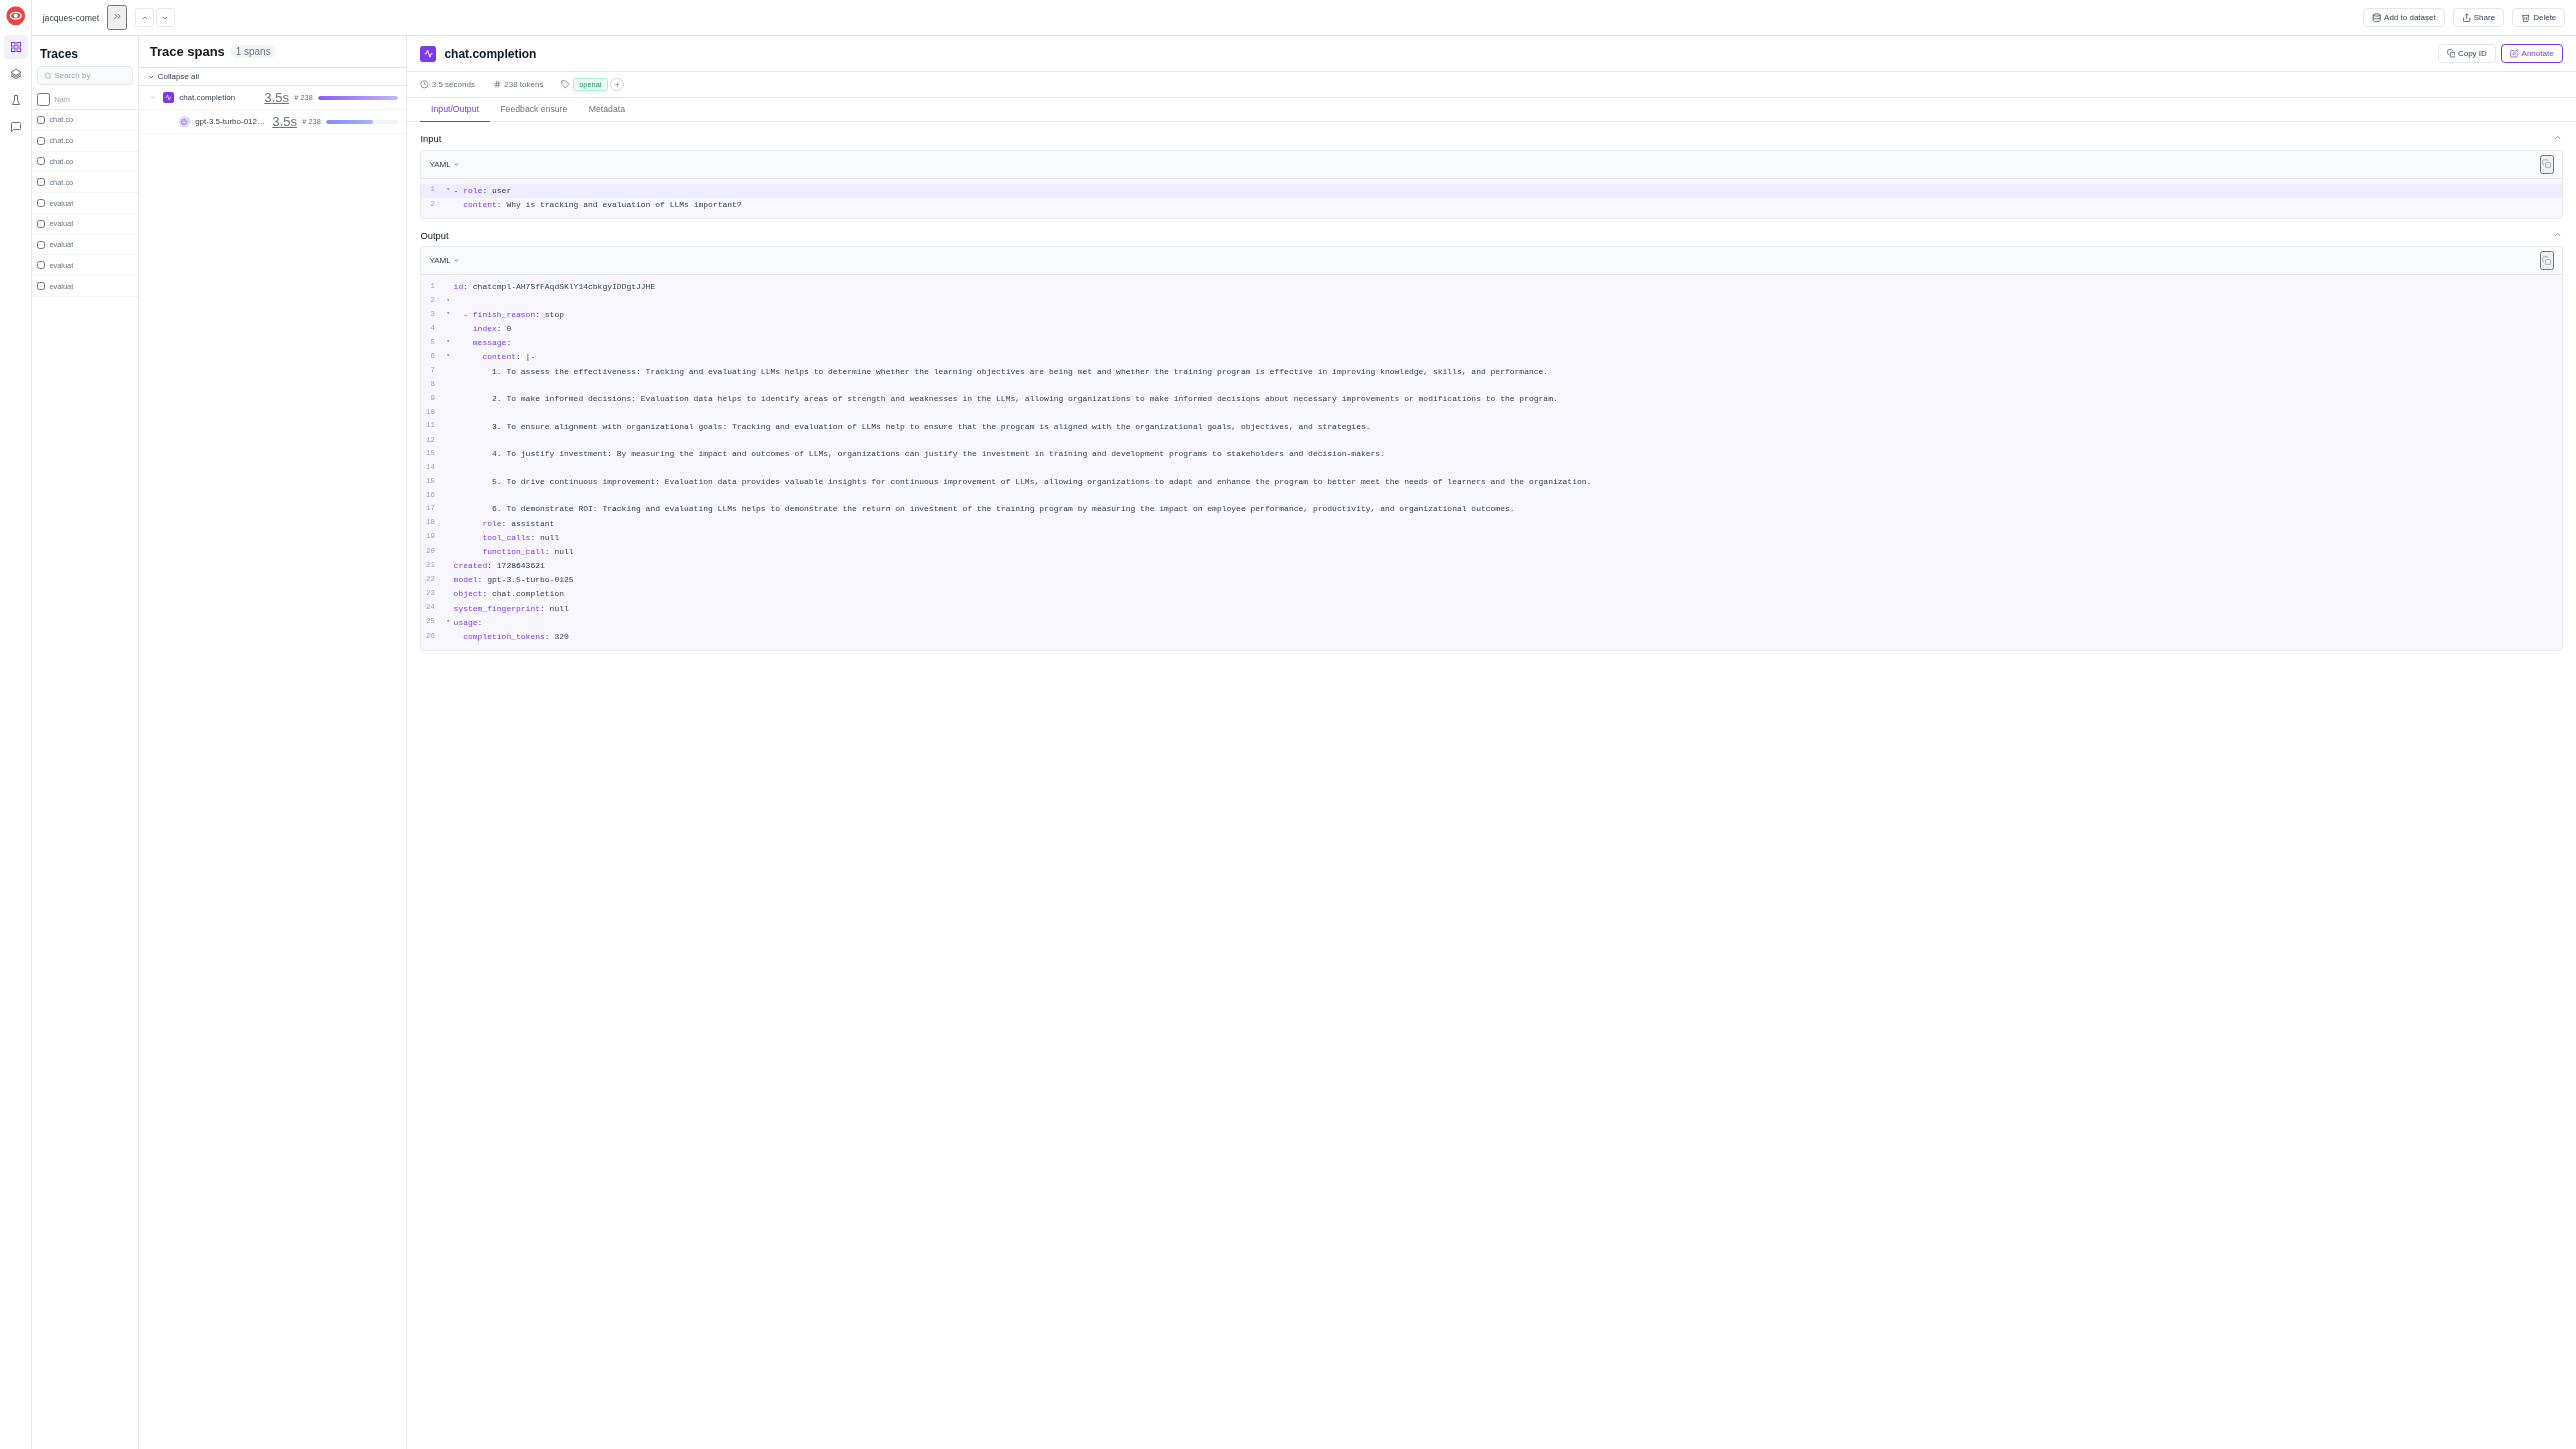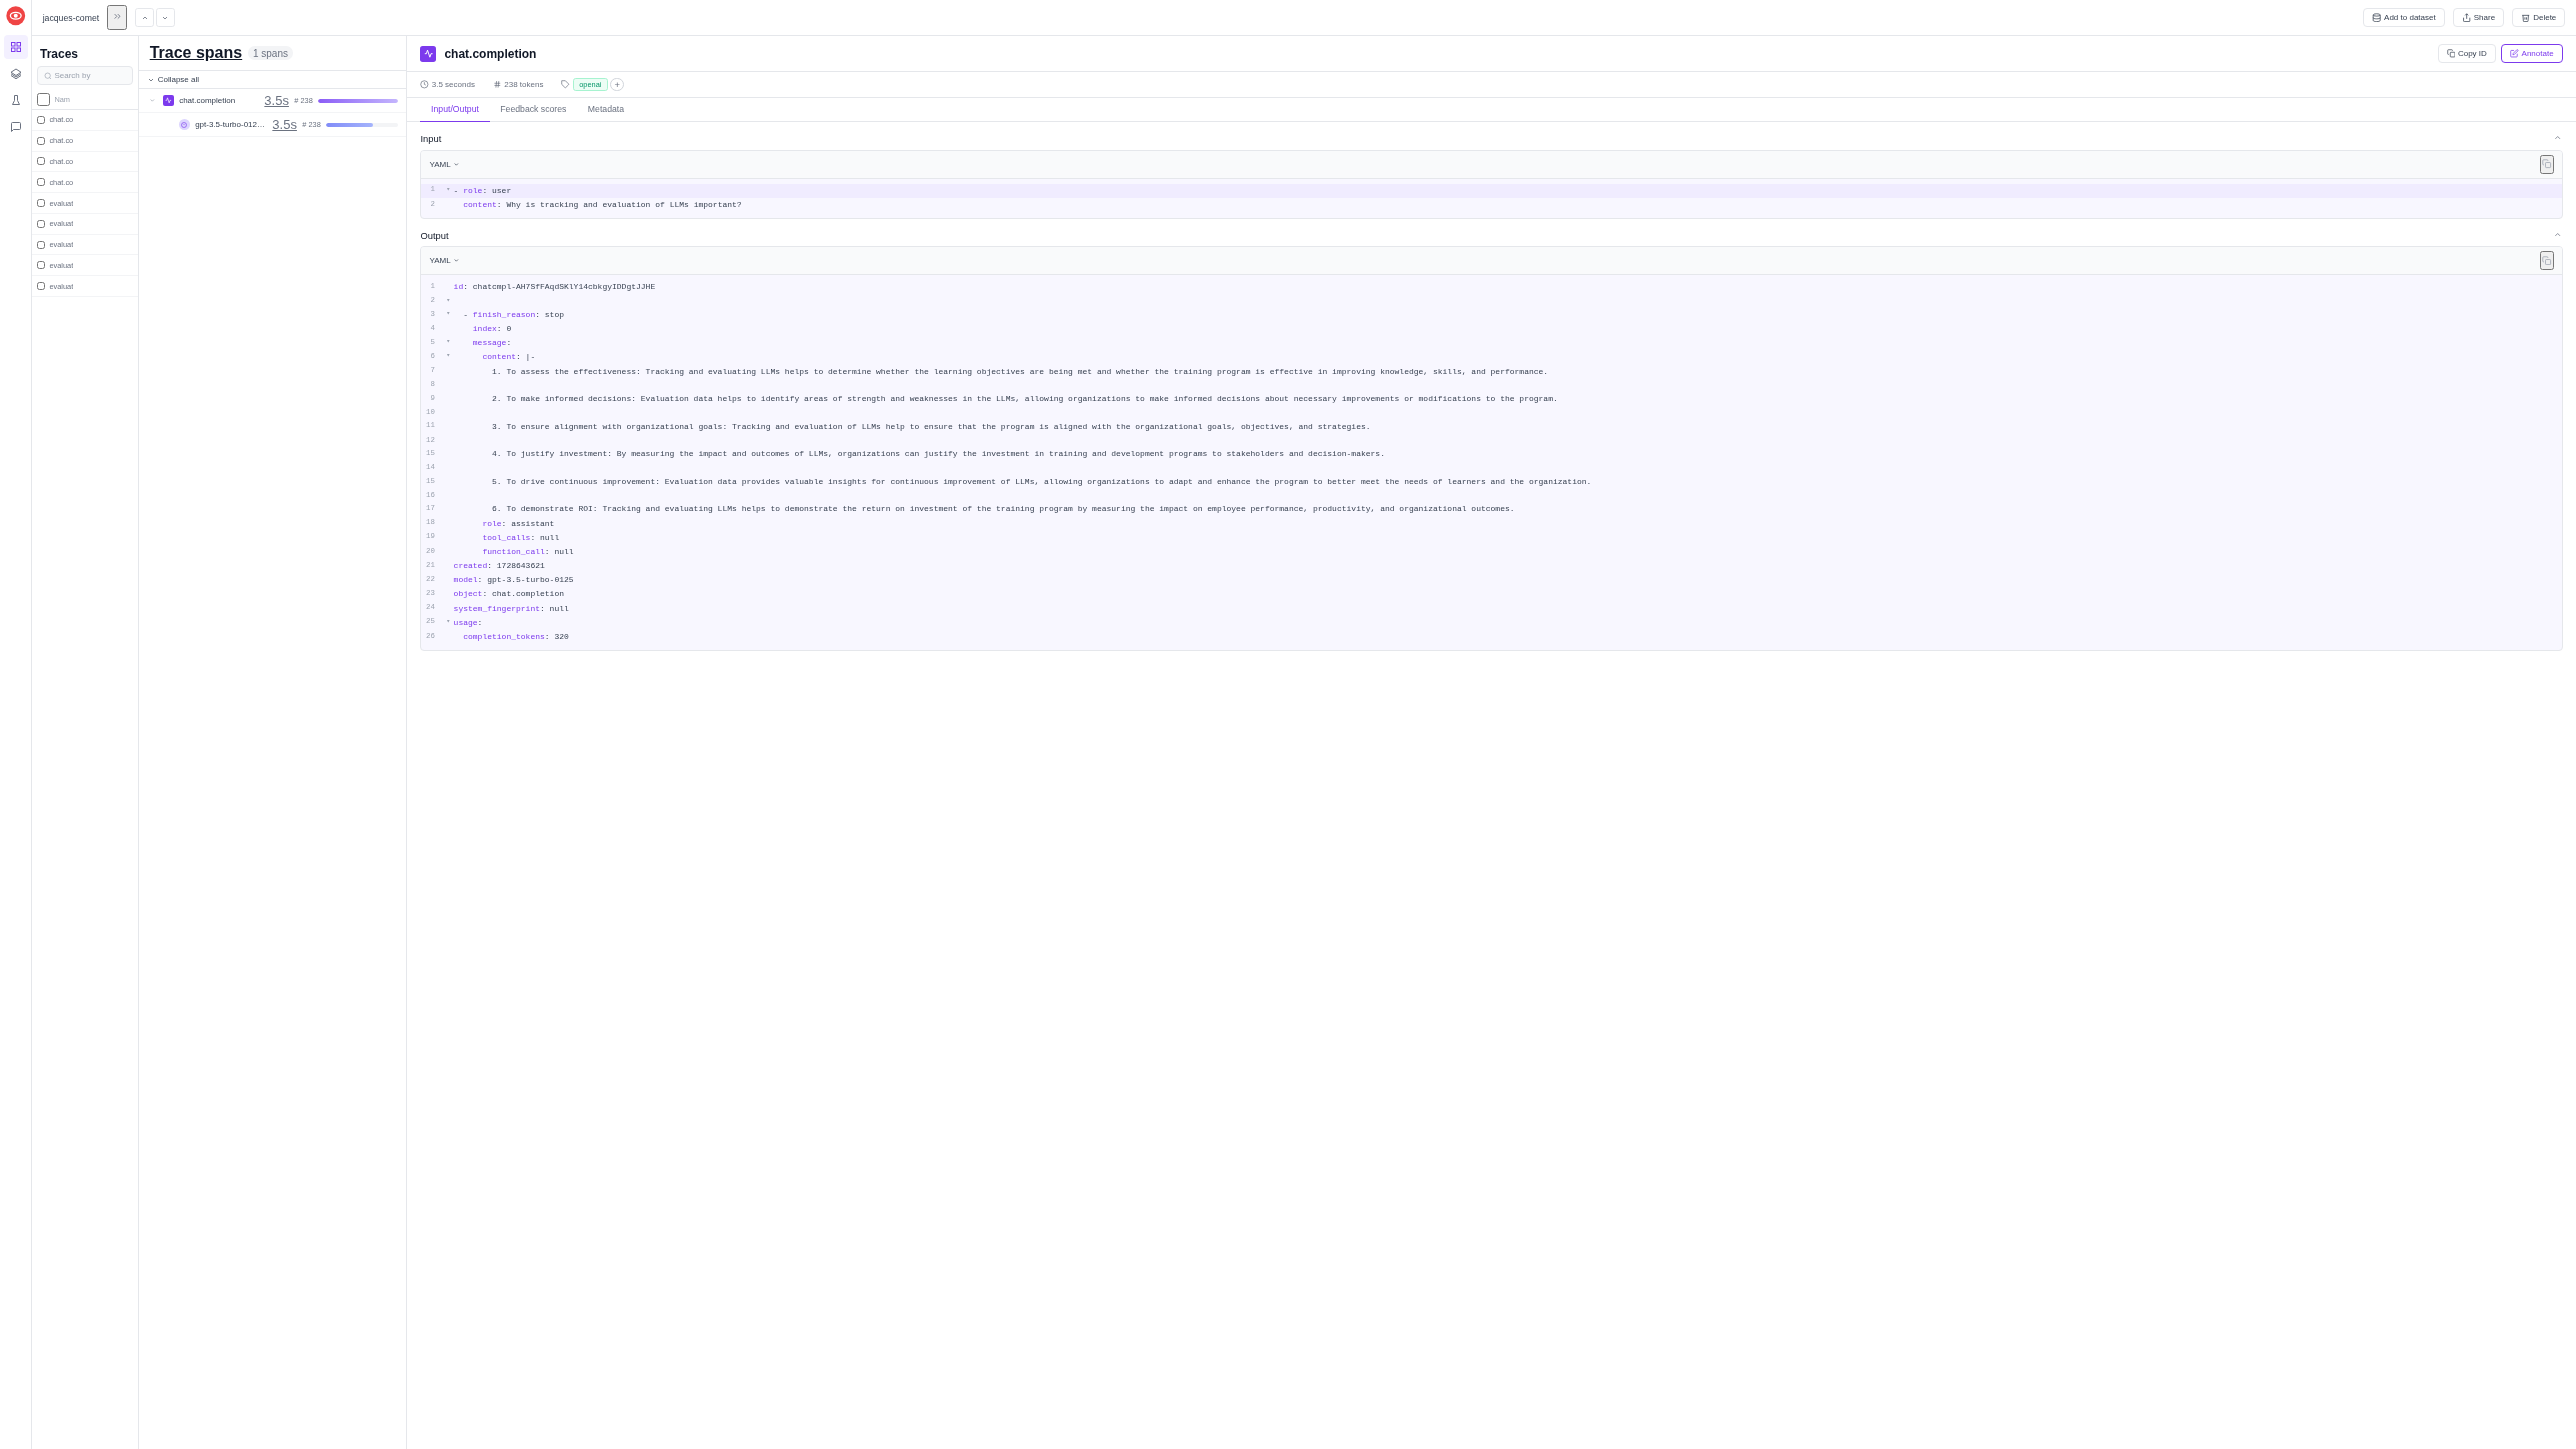--- a/index.html
+++ b/index.html
@@ -19,21 +19,21 @@
     .search-bar { margin: 0 5.4px 5.4px; display: flex; align-items: center; gap: 2.7px; background: #f9fafb; border: 0.7px solid #e5e7eb; border-radius: 4px; padding: 4px 5.4px; color: #9ca3af; font-size: 8px; cursor: text; }
     .search-bar svg { flex-shrink: 0; }
     .table-header { display: flex; align-items: center; padding: 2.7px 5.4px; font-size: 7.4px; color: #9ca3af; font-weight: 500; border-bottom: 0.7px solid #e5e7eb; gap: 4px; }
     .trace-item { display: flex; align-items: center; padding: 5.4px 5.4px; gap: 4px; cursor: pointer; border-bottom: 0.7px solid #f3f4f6; font-size: 8px; color: #374151; }
     .trace-item input[type=checkbox] { width: 8px; height: 8px; flex-shrink: 0; }
     .trace-item .trace-name { color: #6b7280; font-size: 7.4px; overflow: hidden; text-overflow: ellipsis; white-space: nowrap; }
     
     
     .spans-panel { width: 268px; border-right: 0.7px solid #e5e7eb; display: flex; flex-direction: column; background: #fff; overflow: hidden; }
     .spans-header { padding: 8px 10.7px; display: flex; align-items: center; gap: 5.4px; border-bottom: 0.7px solid #e5e7eb; }
-    .spans-title { font-size: 16px; font-weight: 600; color: #111827; text-decoration: underline; }
+    .spans-title { font-size: 13px; font-weight: 600; color: #111827; }
     .spans-count { font-size: 10px; color: #6b7280; background: #f3f4f6; padding: 1.3px 5.4px; border-radius: 6.7px; }
     .collapse-all { padding: 4px 8px; display: flex; align-items: center; gap: 2.7px; font-size: 8px; color: #374151; cursor: pointer; border-bottom: 0.7px solid #e5e7eb; }
     .span-row { display: flex; align-items: center; padding: 4px 8px; gap: 5.4px; font-size: 8px; color: #374151; border-bottom: 0.7px solid #f3f4f6; cursor: pointer; }
     .span-expand { width: 10.7px; height: 10.7px; display: flex; align-items: center; justify-content: center; cursor: pointer; color: #9ca3af; }
     .span-icon { width: 10.7px; height: 10.7px; background: #7c3aed; border-radius: 2px; display: flex; align-items: center; justify-content: center; flex-shrink: 0; }
     .span-icon.model-icon { background: #ddd6fe; border-radius: 50%; }
     .span-name { flex: 1; overflow: hidden; text-overflow: ellipsis; white-space: nowrap; font-size: 8px; color: #374151; }
     .span-duration { font-size: 13px; color: #6b7280; white-space: nowrap; text-decoration: underline; }
     .span-tokens { font-size: 7.4px; color: #6b7280; white-space: nowrap; }
     .span-bar-container { flex: 1; height: 4px; background: #f3f4f6; border-radius: 2px; overflow: hidden; min-width: 40px; }
@@ -342,21 +342,21 @@
             </span>
             <span class="tag-add">+</span>
           </div>
         </div>
 
         <div class="detail-tabs">
           <div class="tab active">
             <span>Input/Output</span>
           </div>
           <div class="tab">
-            <span>Feedback scores</span>
+            <span>Feedback ensure</span>
           </div>
           <div class="tab">
             <span>Metadata</span>
           </div>
         </div>
 
         <div class="detail-content">
 
           <div class="section">
             <div class="section-header">

